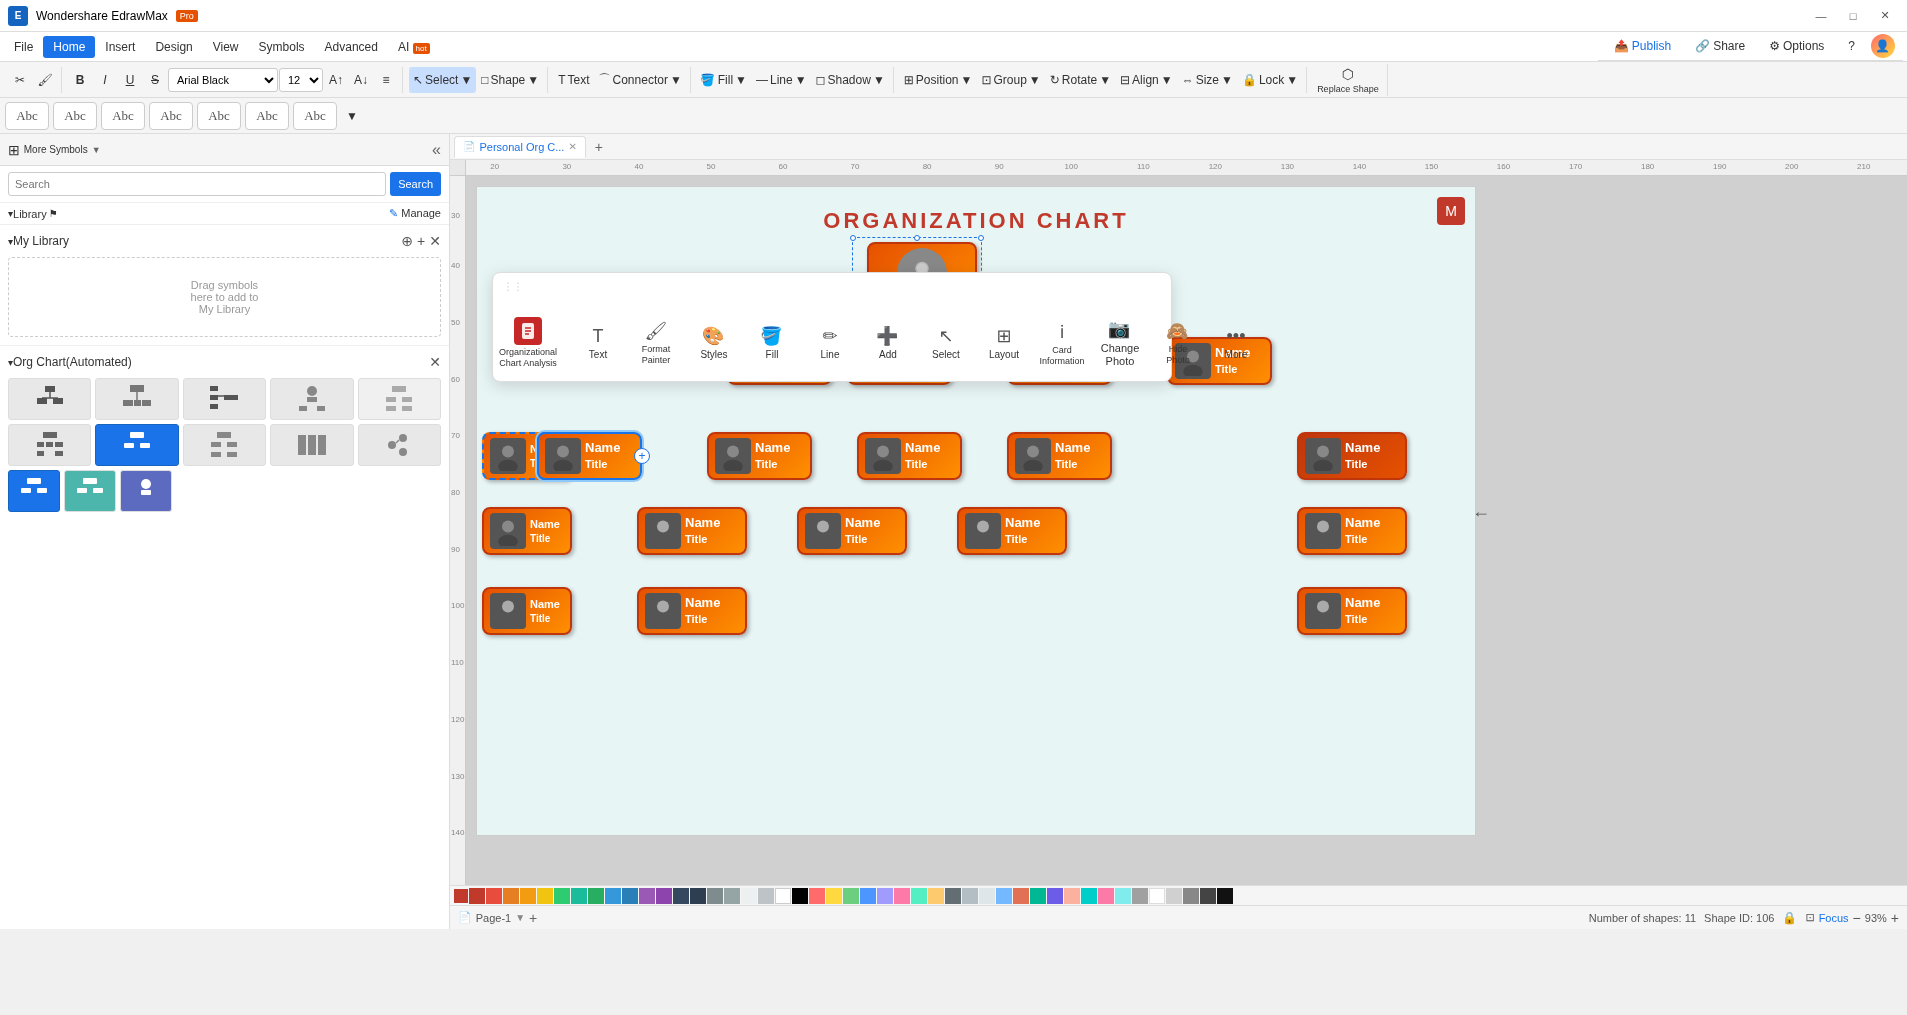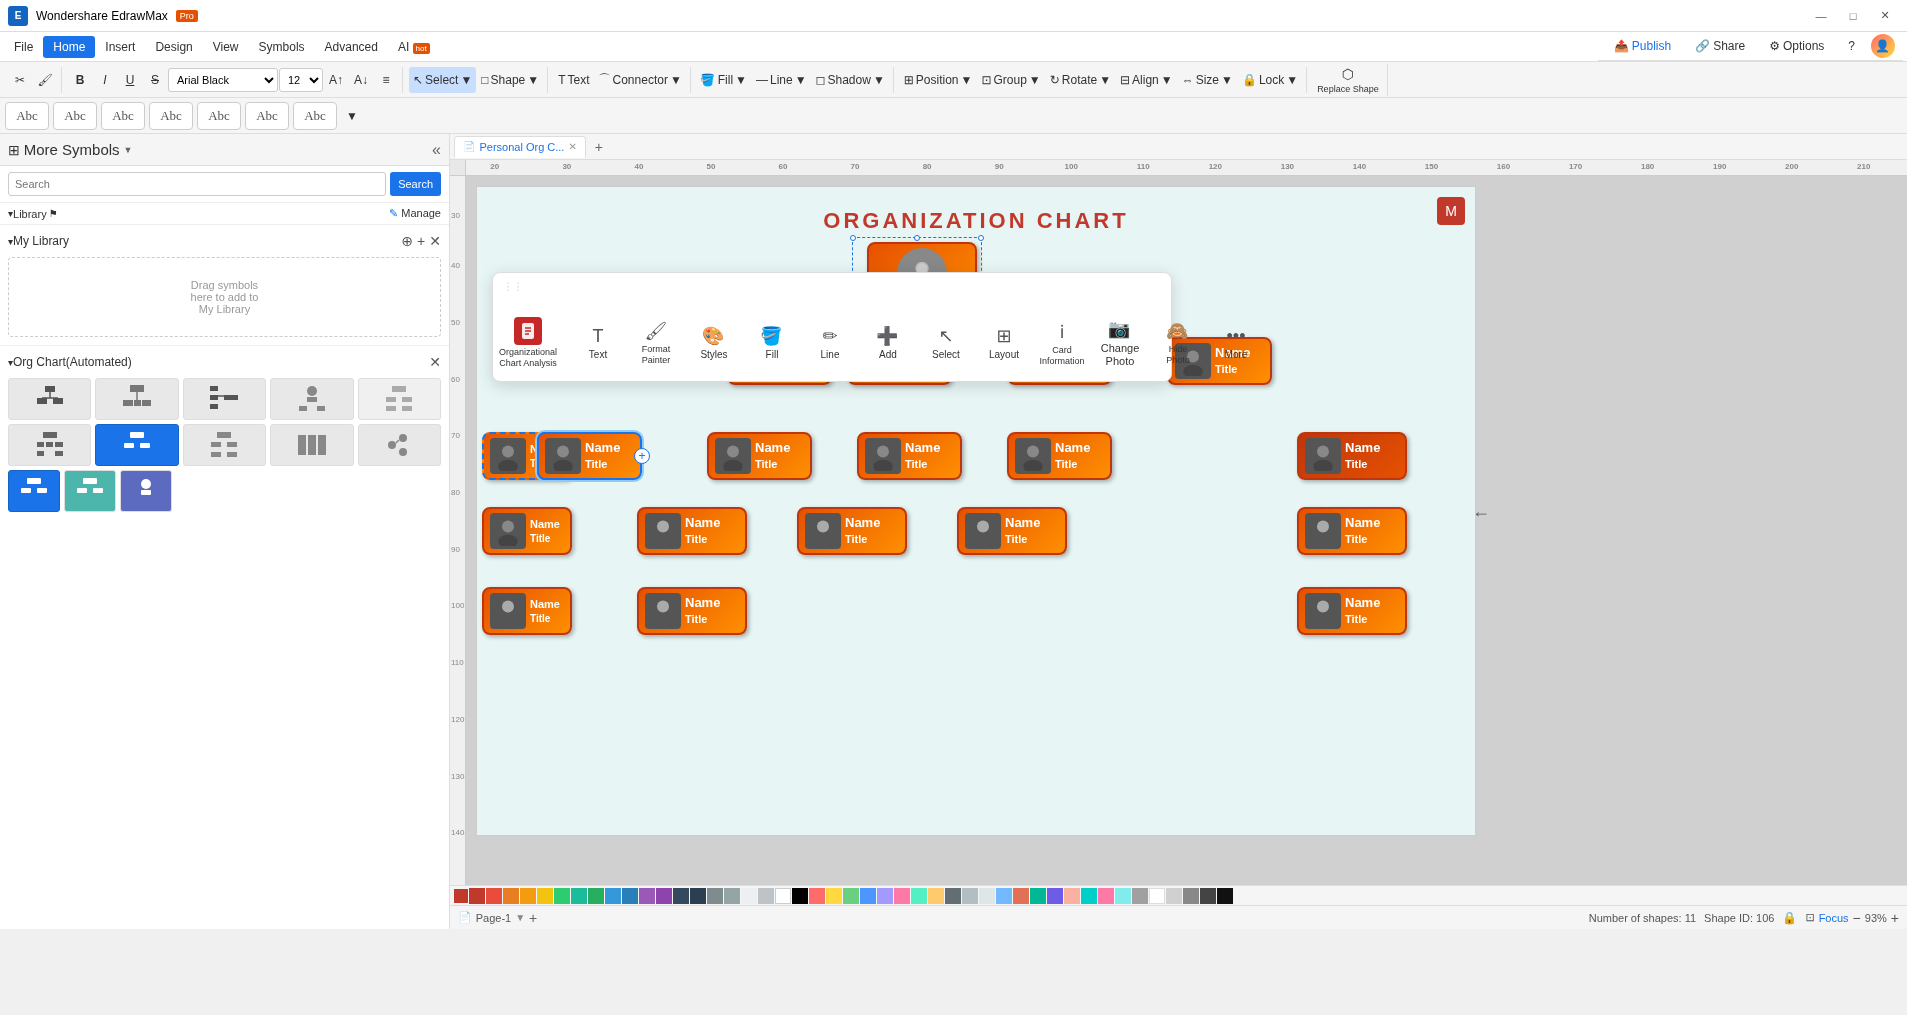--- a/index.html
+++ b/index.html
@@ -60,21 +60,21 @@
       border: 1px solid #ccc; border-radius: 4px; background: #fff; cursor: pointer; margin: 0 1px;
       font-family: serif; font-size: 13px; color: #555;
     }
 
     
     #main { display: flex; height: calc(100vh - 32px - 30px - 28px - 36px - 36px - 24px); }
 
     
     #left-panel { width: 450px; min-width: 450px; background: #fff; border-right: 1px solid #ddd; display: flex; flex-direction: column; overflow: hidden; }
     #left-panel .panel-header { display: flex; align-items: center; height: 32px; background: #f5f5f5; border-bottom: 1px solid #ddd; padding: 0 8px; gap: 4px; }
-    #left-panel .panel-header span { font-size: 15px; color: #333; font-weight: 500; }
+    #left-panel .panel-header span { font-size: 10px; color: #333; font-weight: 500; }
     #left-panel .panel-header .collapse-btn { margin-left: auto; cursor: pointer; font-size: 16px; color: #666; }
     #search-area { display: flex; align-items: center; padding: 6px 8px; gap: 4px; border-bottom: 1px solid #eee; }
     #search-input { flex: 1; height: 24px; border: 1px solid #ccc; border-radius: 3px; padding: 0 6px; font-size: 11px; }
     #search-btn { height: 24px; padding: 0 8px; background: #1a73e8; color: #fff; border: none; border-radius: 3px; cursor: pointer; font-size: 11px; }
     #library-header { display: flex; align-items: center; padding: 4px 8px; border-bottom: 1px solid #eee; }
     #library-header span { font-size: 11px; color: #333; }
     #library-header .manage-btn { margin-left: auto; font-size: 11px; color: #1a73e8; cursor: pointer; }
     #my-library { padding: 4px 8px; border-bottom: 1px solid #eee; }
     #my-library .lib-header { display: flex; align-items: center; height: 24px; }
     #my-library .lib-header span { font-size: 12px; color: #333; }
@@ -98,21 +98,21 @@
     #canvas-area { flex: 1; display: flex; flex-direction: column; overflow: hidden; position: relative; background: #e8e8e8; }
     
     
     #tabs { display: flex; align-items: center; height: 26px; background: #f5f5f5; border-bottom: 1px solid #ddd; padding: 0 4px; gap: 2px; }
     .tab { display: flex; align-items: center; height: 22px; padding: 0 8px; background: #fff; border: 1px solid #ddd; border-bottom: none; border-radius: 4px 4px 0 0; cursor: pointer; font-size: 11px; color: #333; gap: 4px; }
     .tab.active { background: #fff; border-bottom: 1px solid #fff; color: #1a73e8; }
     .tab .close-tab { font-size: 10px; color: #999; cursor: pointer; }
     .tab-add { width: 22px; height: 22px; display: flex; align-items: center; justify-content: center; cursor: pointer; font-size: 14px; color: #666; }
 
     
-    #h-ruler { height: 16px; background: #f0f0f0; border-bottom: 1px solid #ccc; position: relative; overflow: hidden; display: flex; font-weight: bold; }
+    #h-ruler { height: 16px; background: #f0f0f0; border-bottom: 1px solid #ccc; position: relative; overflow: hidden; display: flex; }
     .ruler-corner { width: 16px; min-width: 16px; background: #e8e8e8; border-right: 1px solid #ccc; }
     .ruler-strip { flex: 1; position: relative; background: #f0f0f0; overflow: hidden; }
     .ruler-label { position: absolute; top: 2px; font-size: 8px; color: #888; transform: translateX(-50%); }
 
     
     #canvas { flex: 1; overflow: hidden; position: relative; background: #c8c8c8; display: flex; }
     #v-ruler { width: 16px; min-width: 16px; background: #f0f0f0; border-right: 1px solid #ccc; position: relative; overflow: hidden; }
     .v-ruler-label { position: absolute; left: 1px; font-size: 8px; color: #888; writing-mode: horizontal-tb; }
     #canvas-content { flex: 1; position: relative; overflow: hidden; background: #d0d0d0; }
     #diagram { position: absolute; top: 10px; left: 10px; width: 1000px; height: 650px; background: #e8f5f5; border: 1px solid #ccc; }

